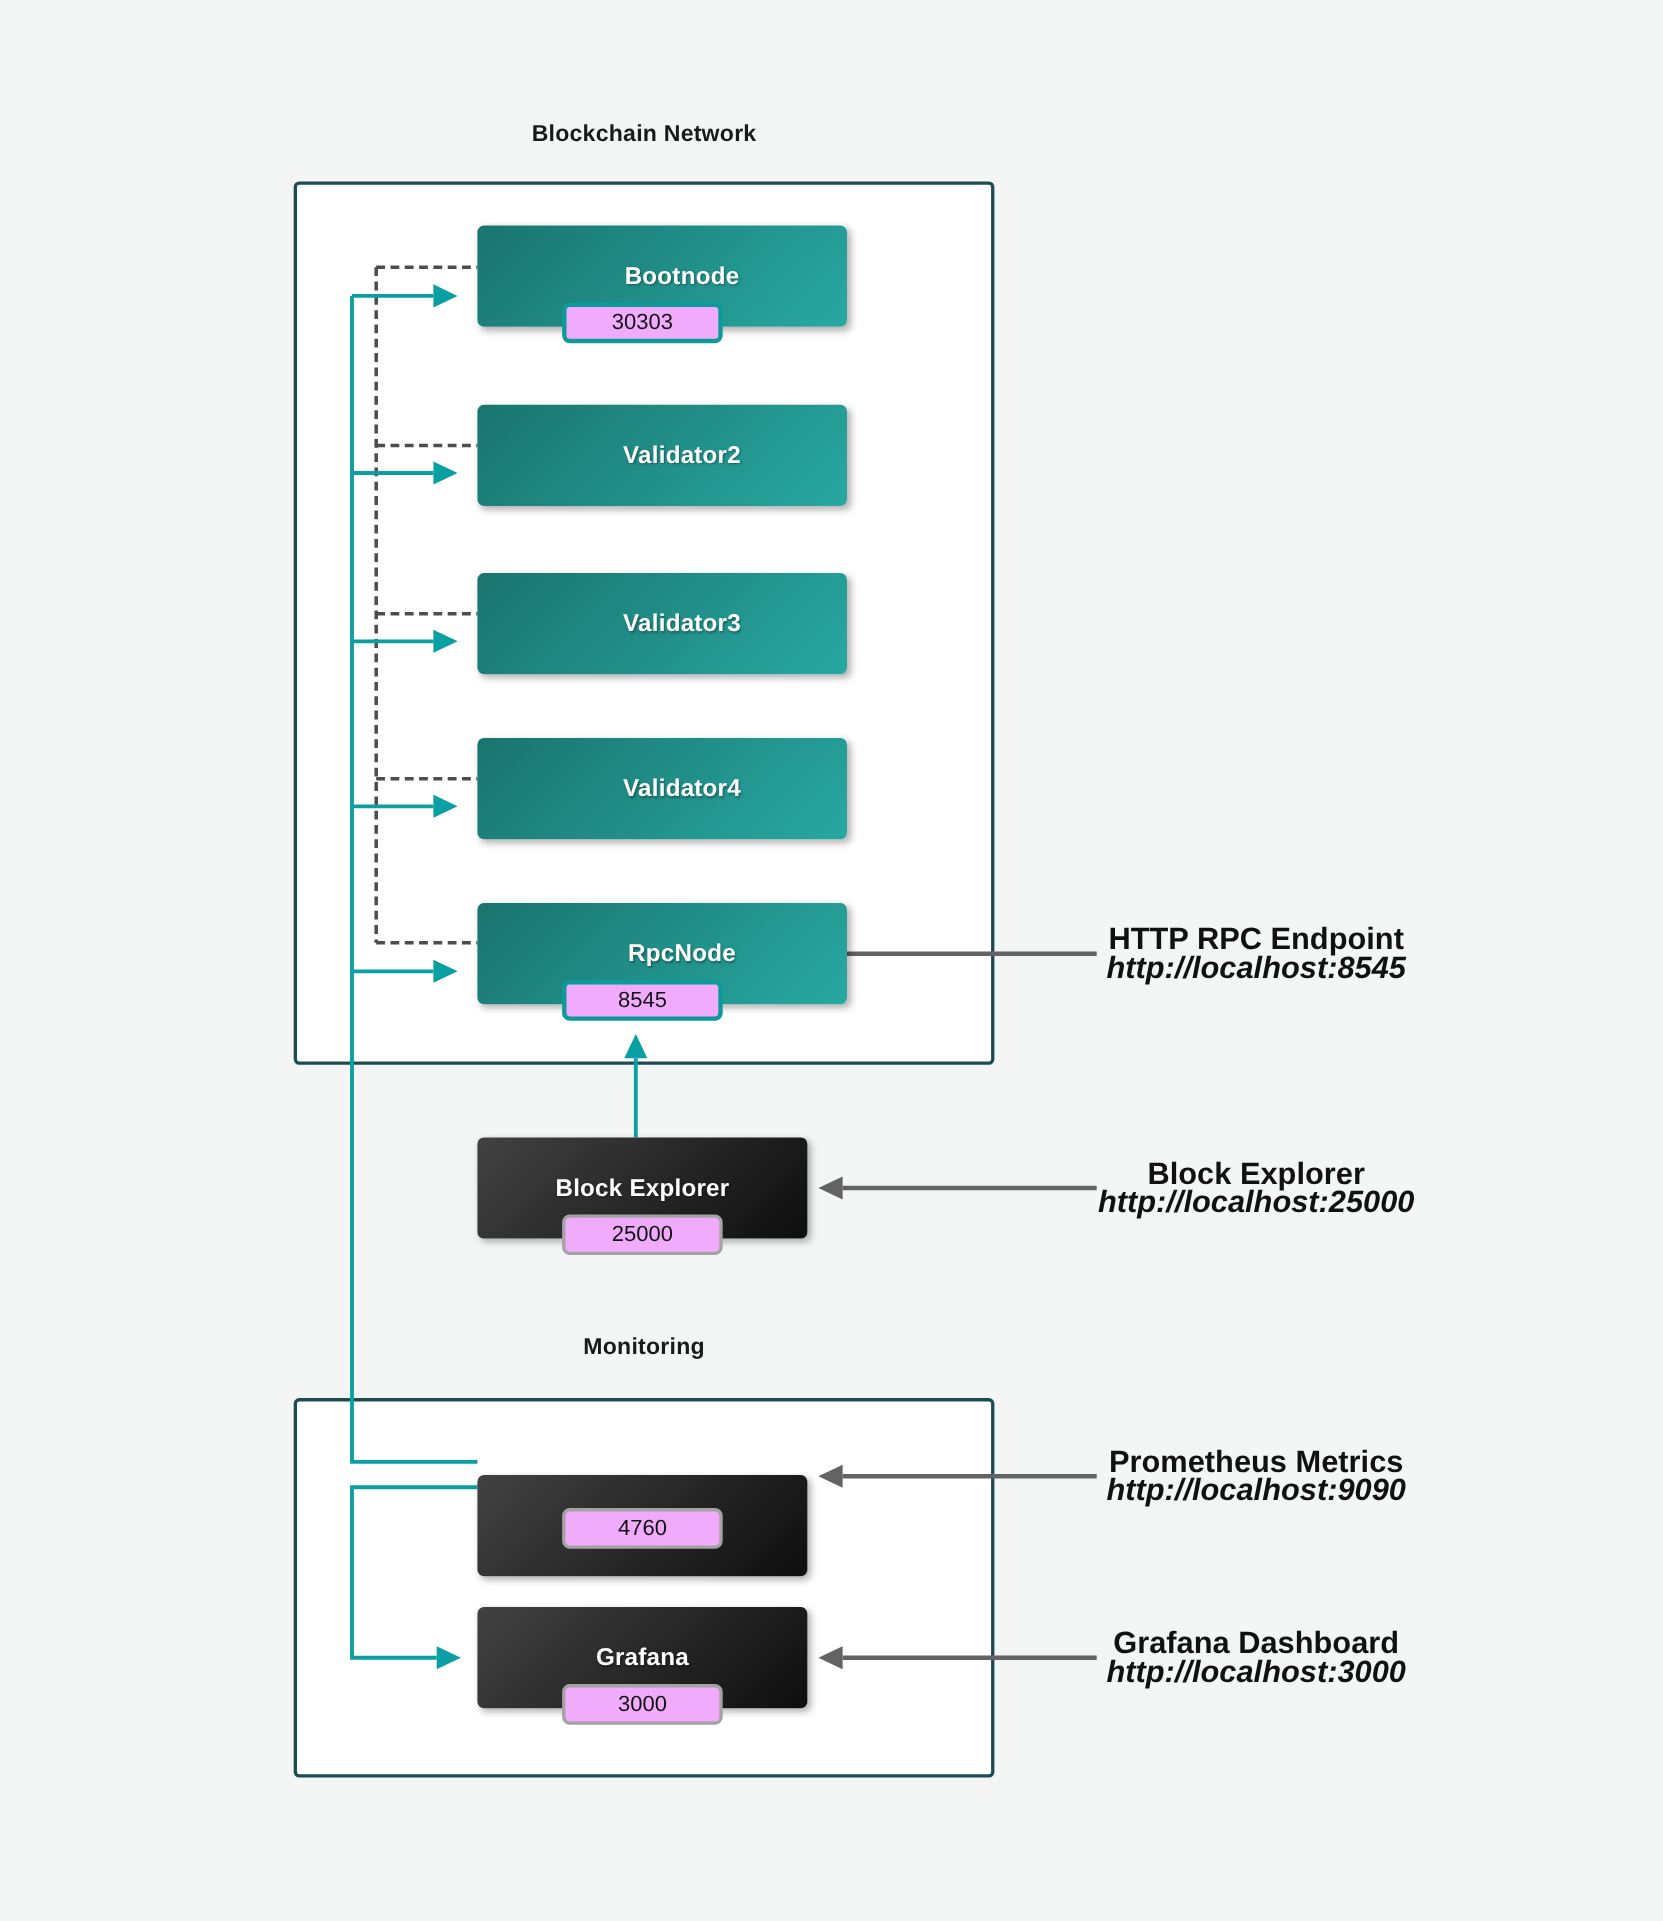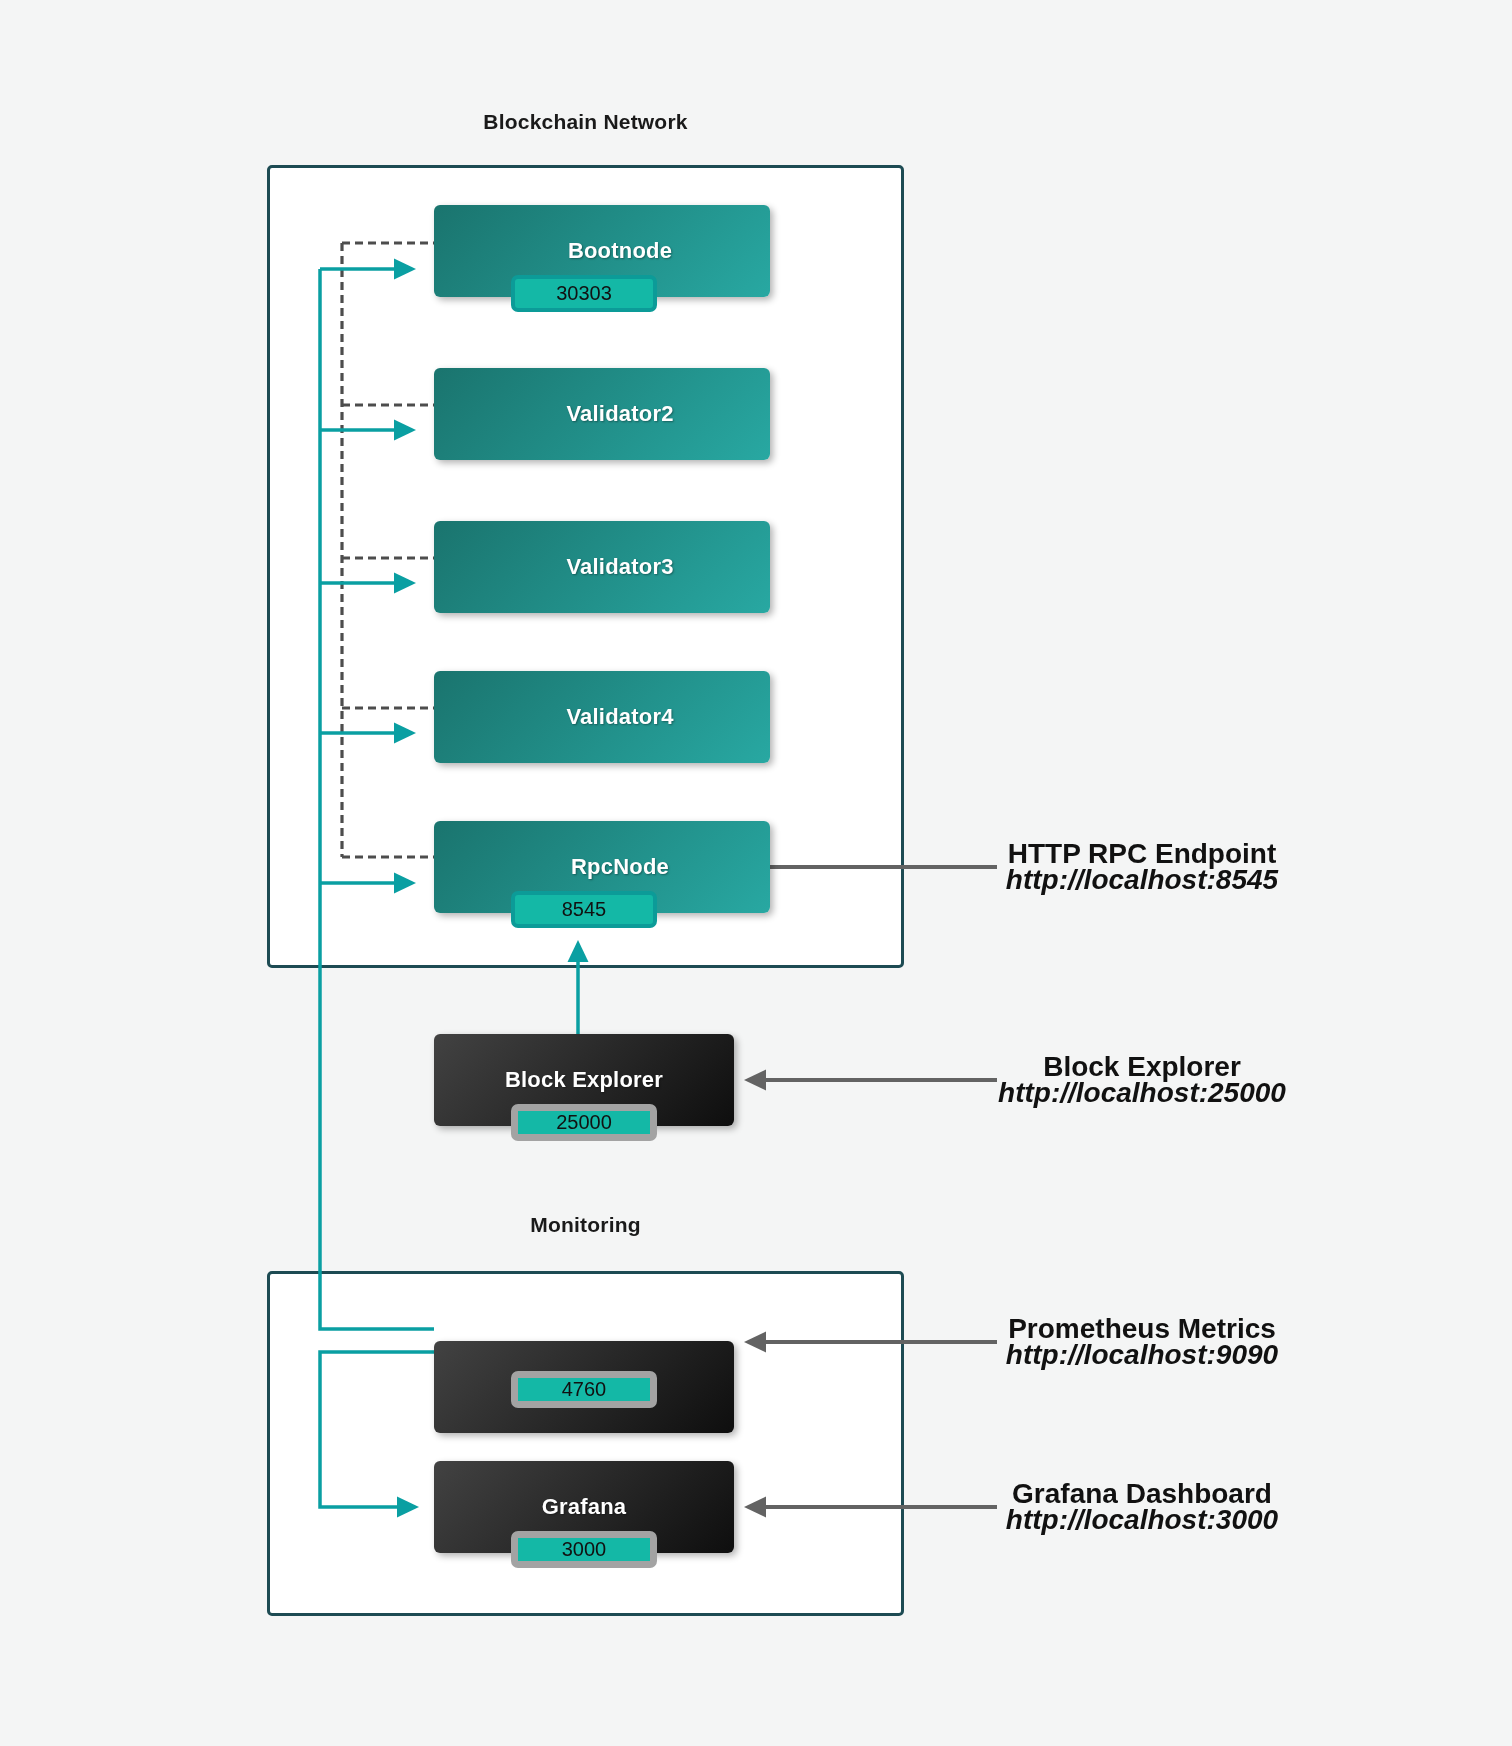--- a/index.html
+++ b/index.html
@@ -25,26 +25,26 @@
     z-index:5;
   }
   .node.teal{background:linear-gradient(135deg,#1a746e 0%,#28a8a2 100%);padding-left:36px;}
   .node.dark{background:linear-gradient(135deg,#424242 0%,#0e0e0e 100%);}
   .node-label{
     color:#ffffff;font-size:22px;font-weight:bold;letter-spacing:.2px;
     text-shadow:1px 1px 2px rgba(0,0,0,.35);
   }
   .port-badge{
     position:absolute;left:511px;width:146px;height:37px;border-radius:7px;
-    background:#14b8a6;box-sizing:border-box;
+    background:#f0abfc;box-sizing:border-box;
     display:flex;align-items:center;justify-content:center;
     font-size:20px;color:#111;z-index:6;
   }
   .port-badge.teal{border:4px solid #0c9b98;}
-  .port-badge.dark{border:7px solid #a3a3a3;}
+  .port-badge.dark{border:3px solid #a3a3a3;}
   .annotation{
     position:absolute;left:962px;width:360px;text-align:center;z-index:4;
     color:#111;line-height:26px;font-size:28px;
   }
   .annotation .ann-title{font-weight:bold;}
   .annotation .ann-url{font-weight:bold;font-style:italic;}
   svg.edges{position:absolute;left:0;top:0;z-index:3;}
 </style>
 </head>
 <body>

